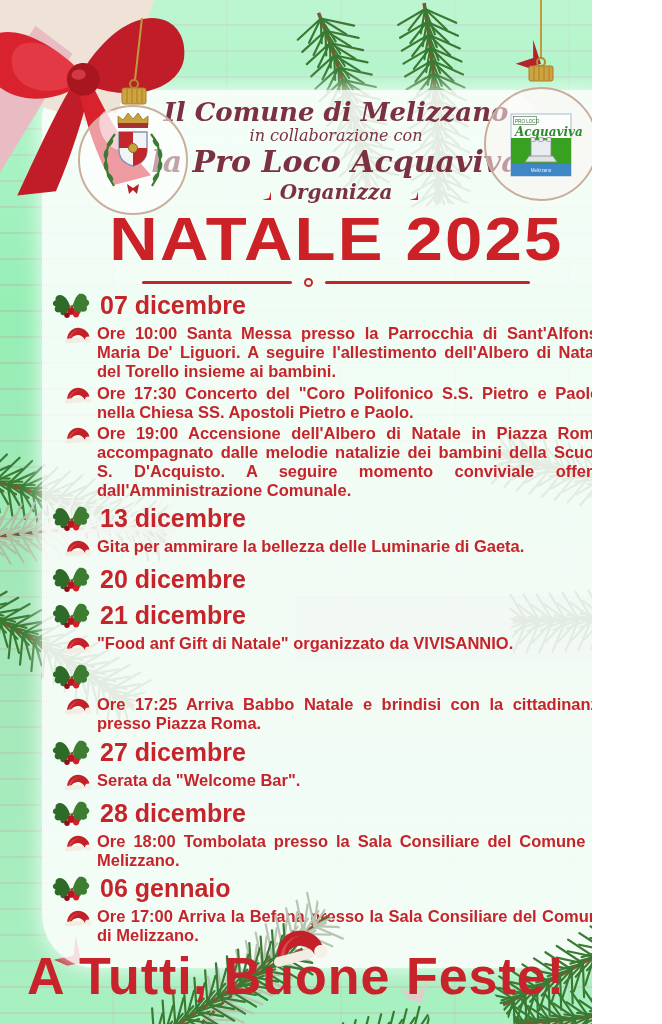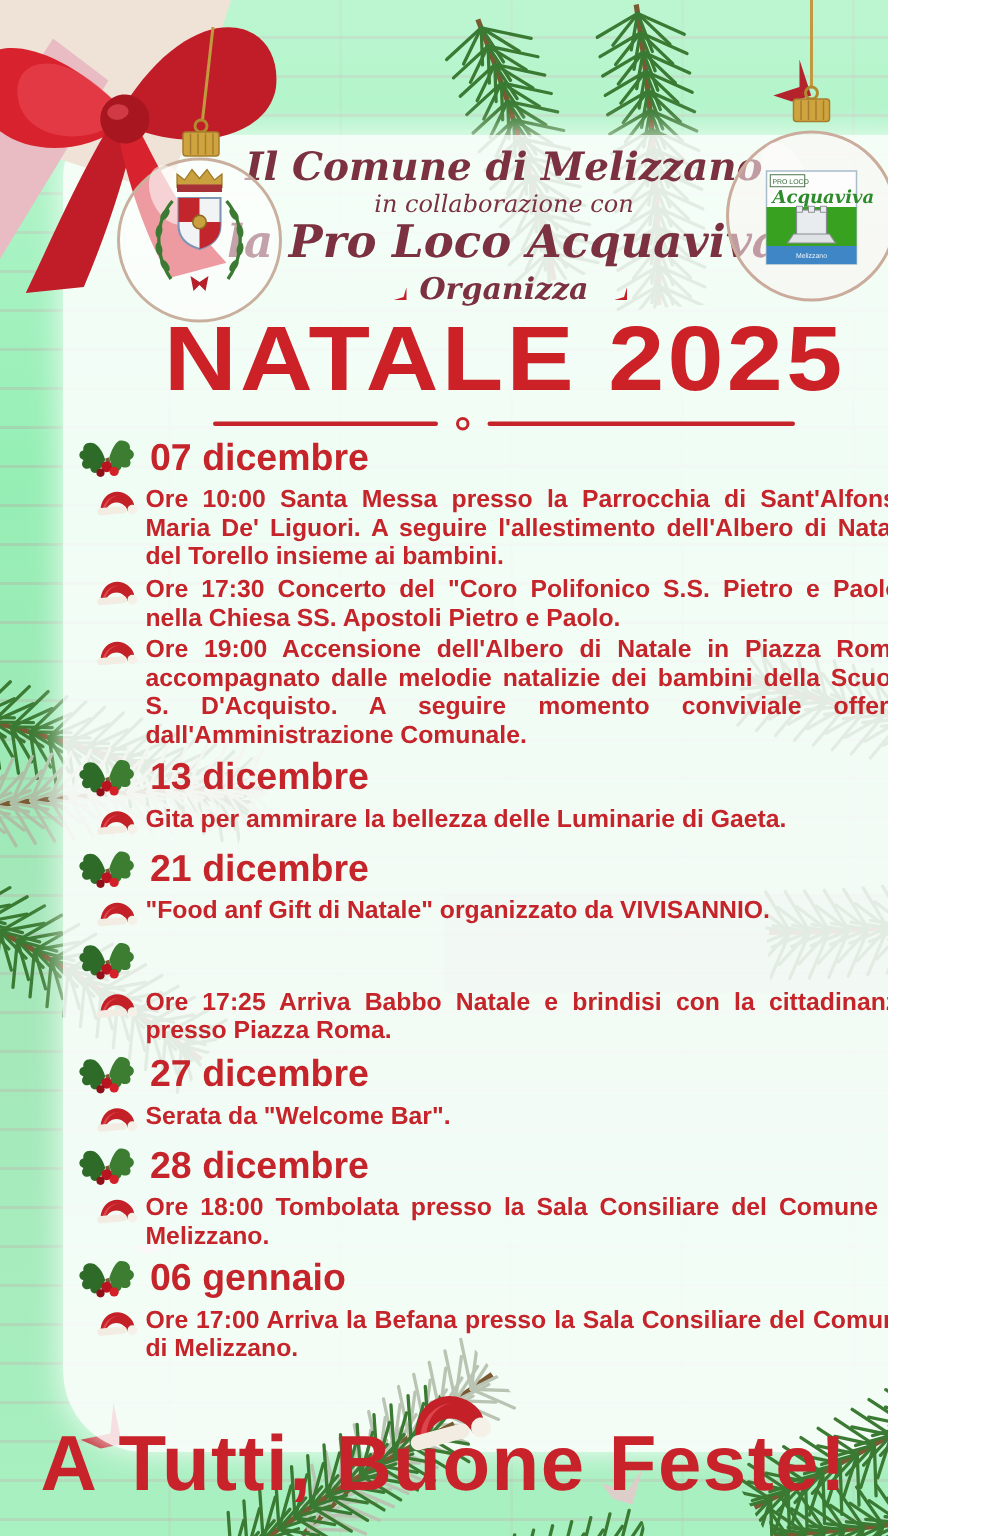--- a/index.html
+++ b/index.html
@@ -836,20 +836,26 @@
         </h2>
       <div class="item">
         <svg class="hat" width="30" height="24" viewBox="0 0 36 28">
             <use href="#hat"></use>
           </svg>
         <p class="txt">Gita per ammirare la bellezza delle Luminarie di Gaeta.</p>
         </div>
     </section>
 
     <section class="event">
+      <h2 class="date">
+        <svg class="holly" width="40" height="31" viewBox="0 0 44 34">
+            <use href="#holly"></use>
+          </svg>
+        <span>20 dicembre</span>
+        </h2>
     </section>
 
     <section class="event">
       <h2 class="date">
         <svg class="holly" width="40" height="31" viewBox="0 0 44 34">
             <use href="#holly"></use>
           </svg>
         <span>21 dicembre</span>
         </h2>
       <div class="item">

